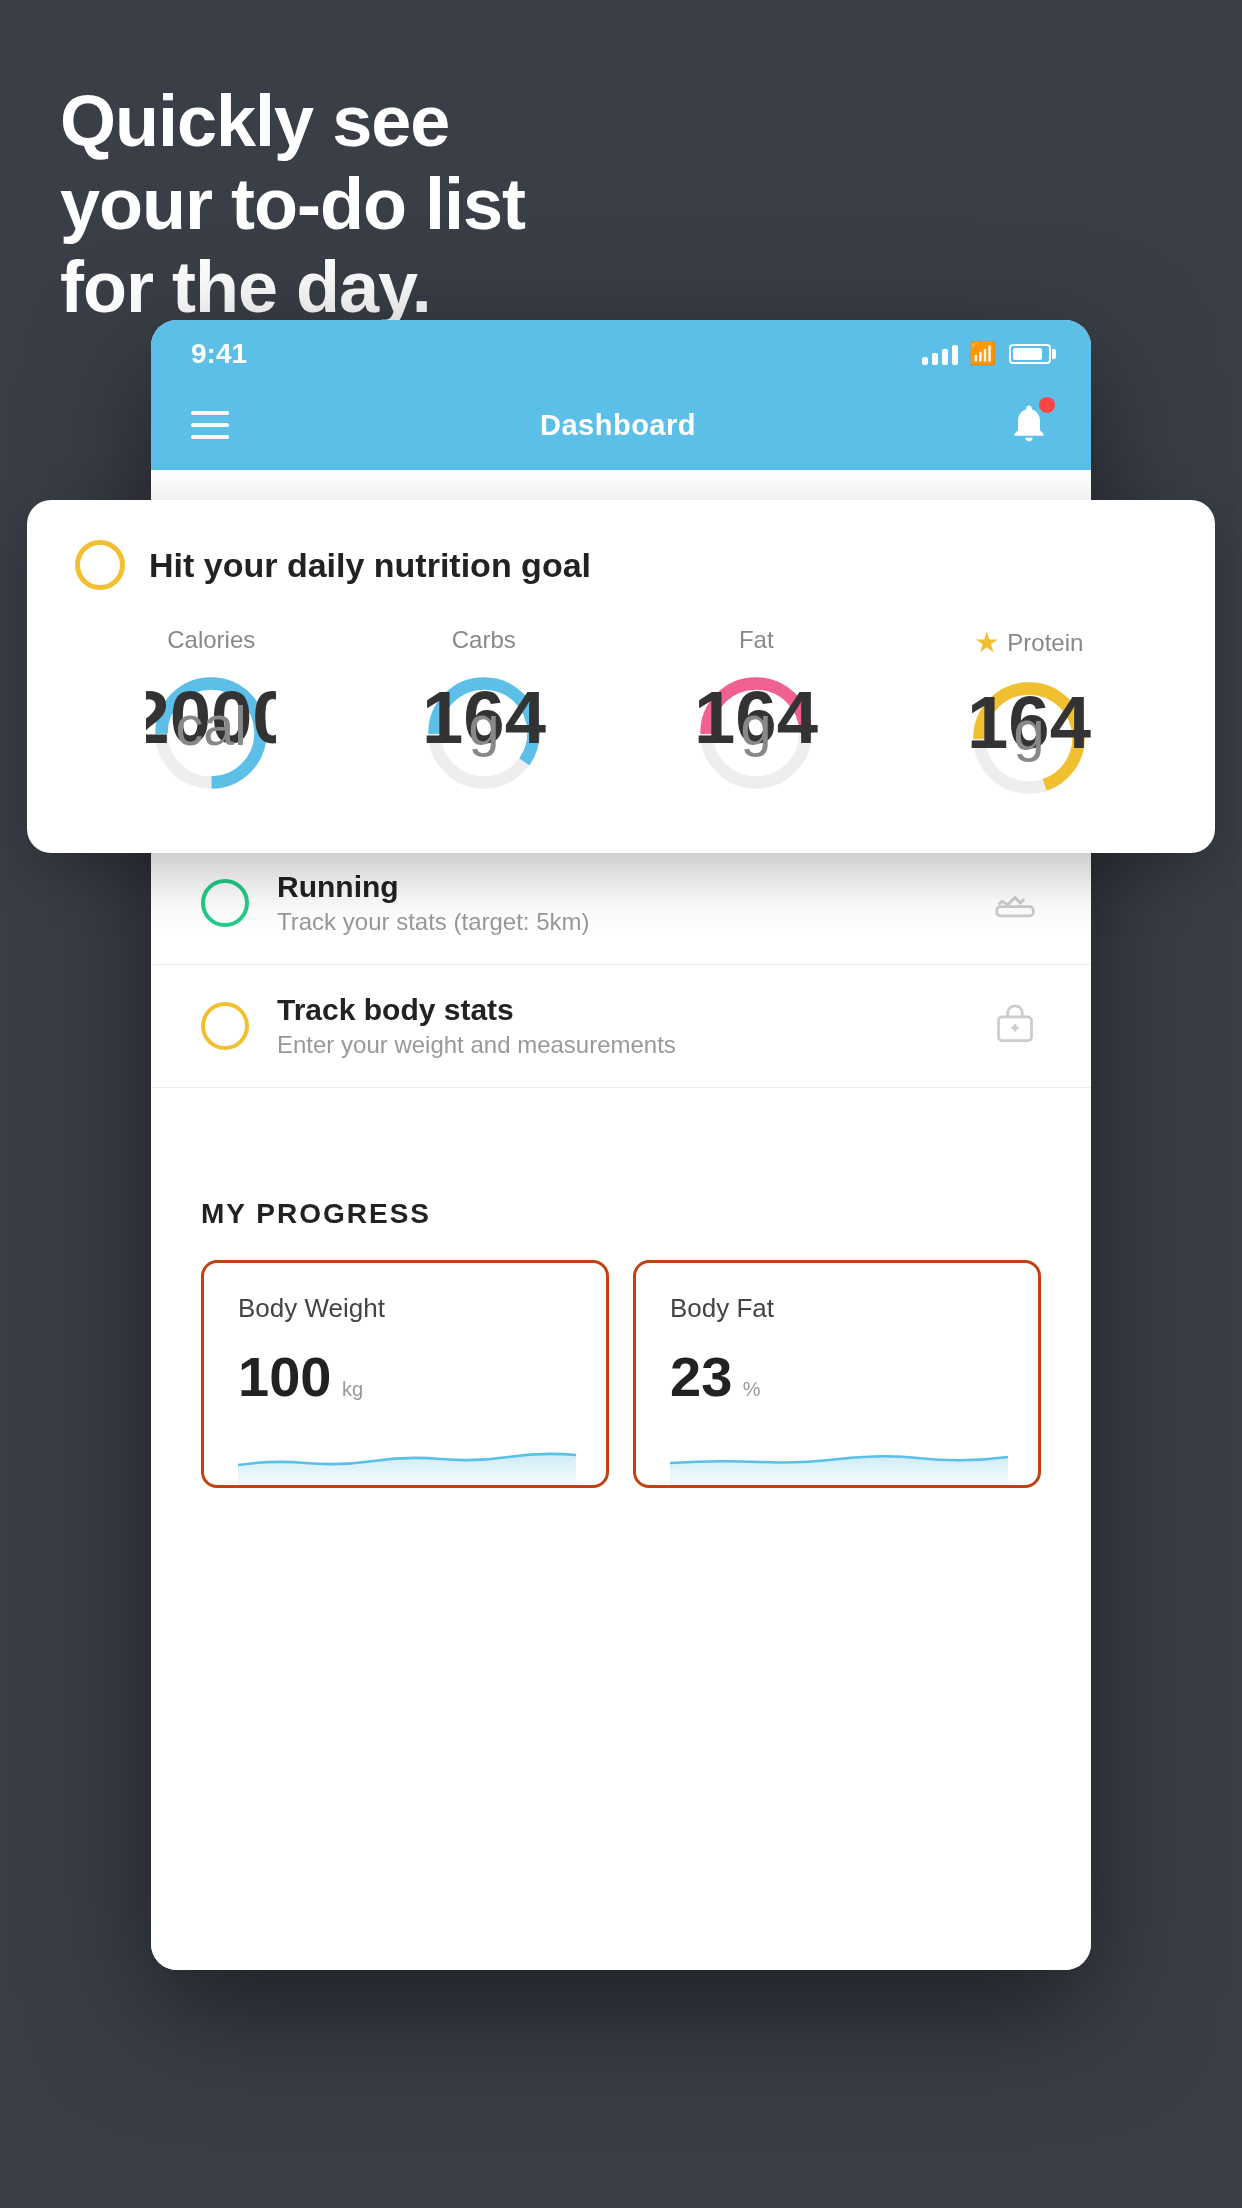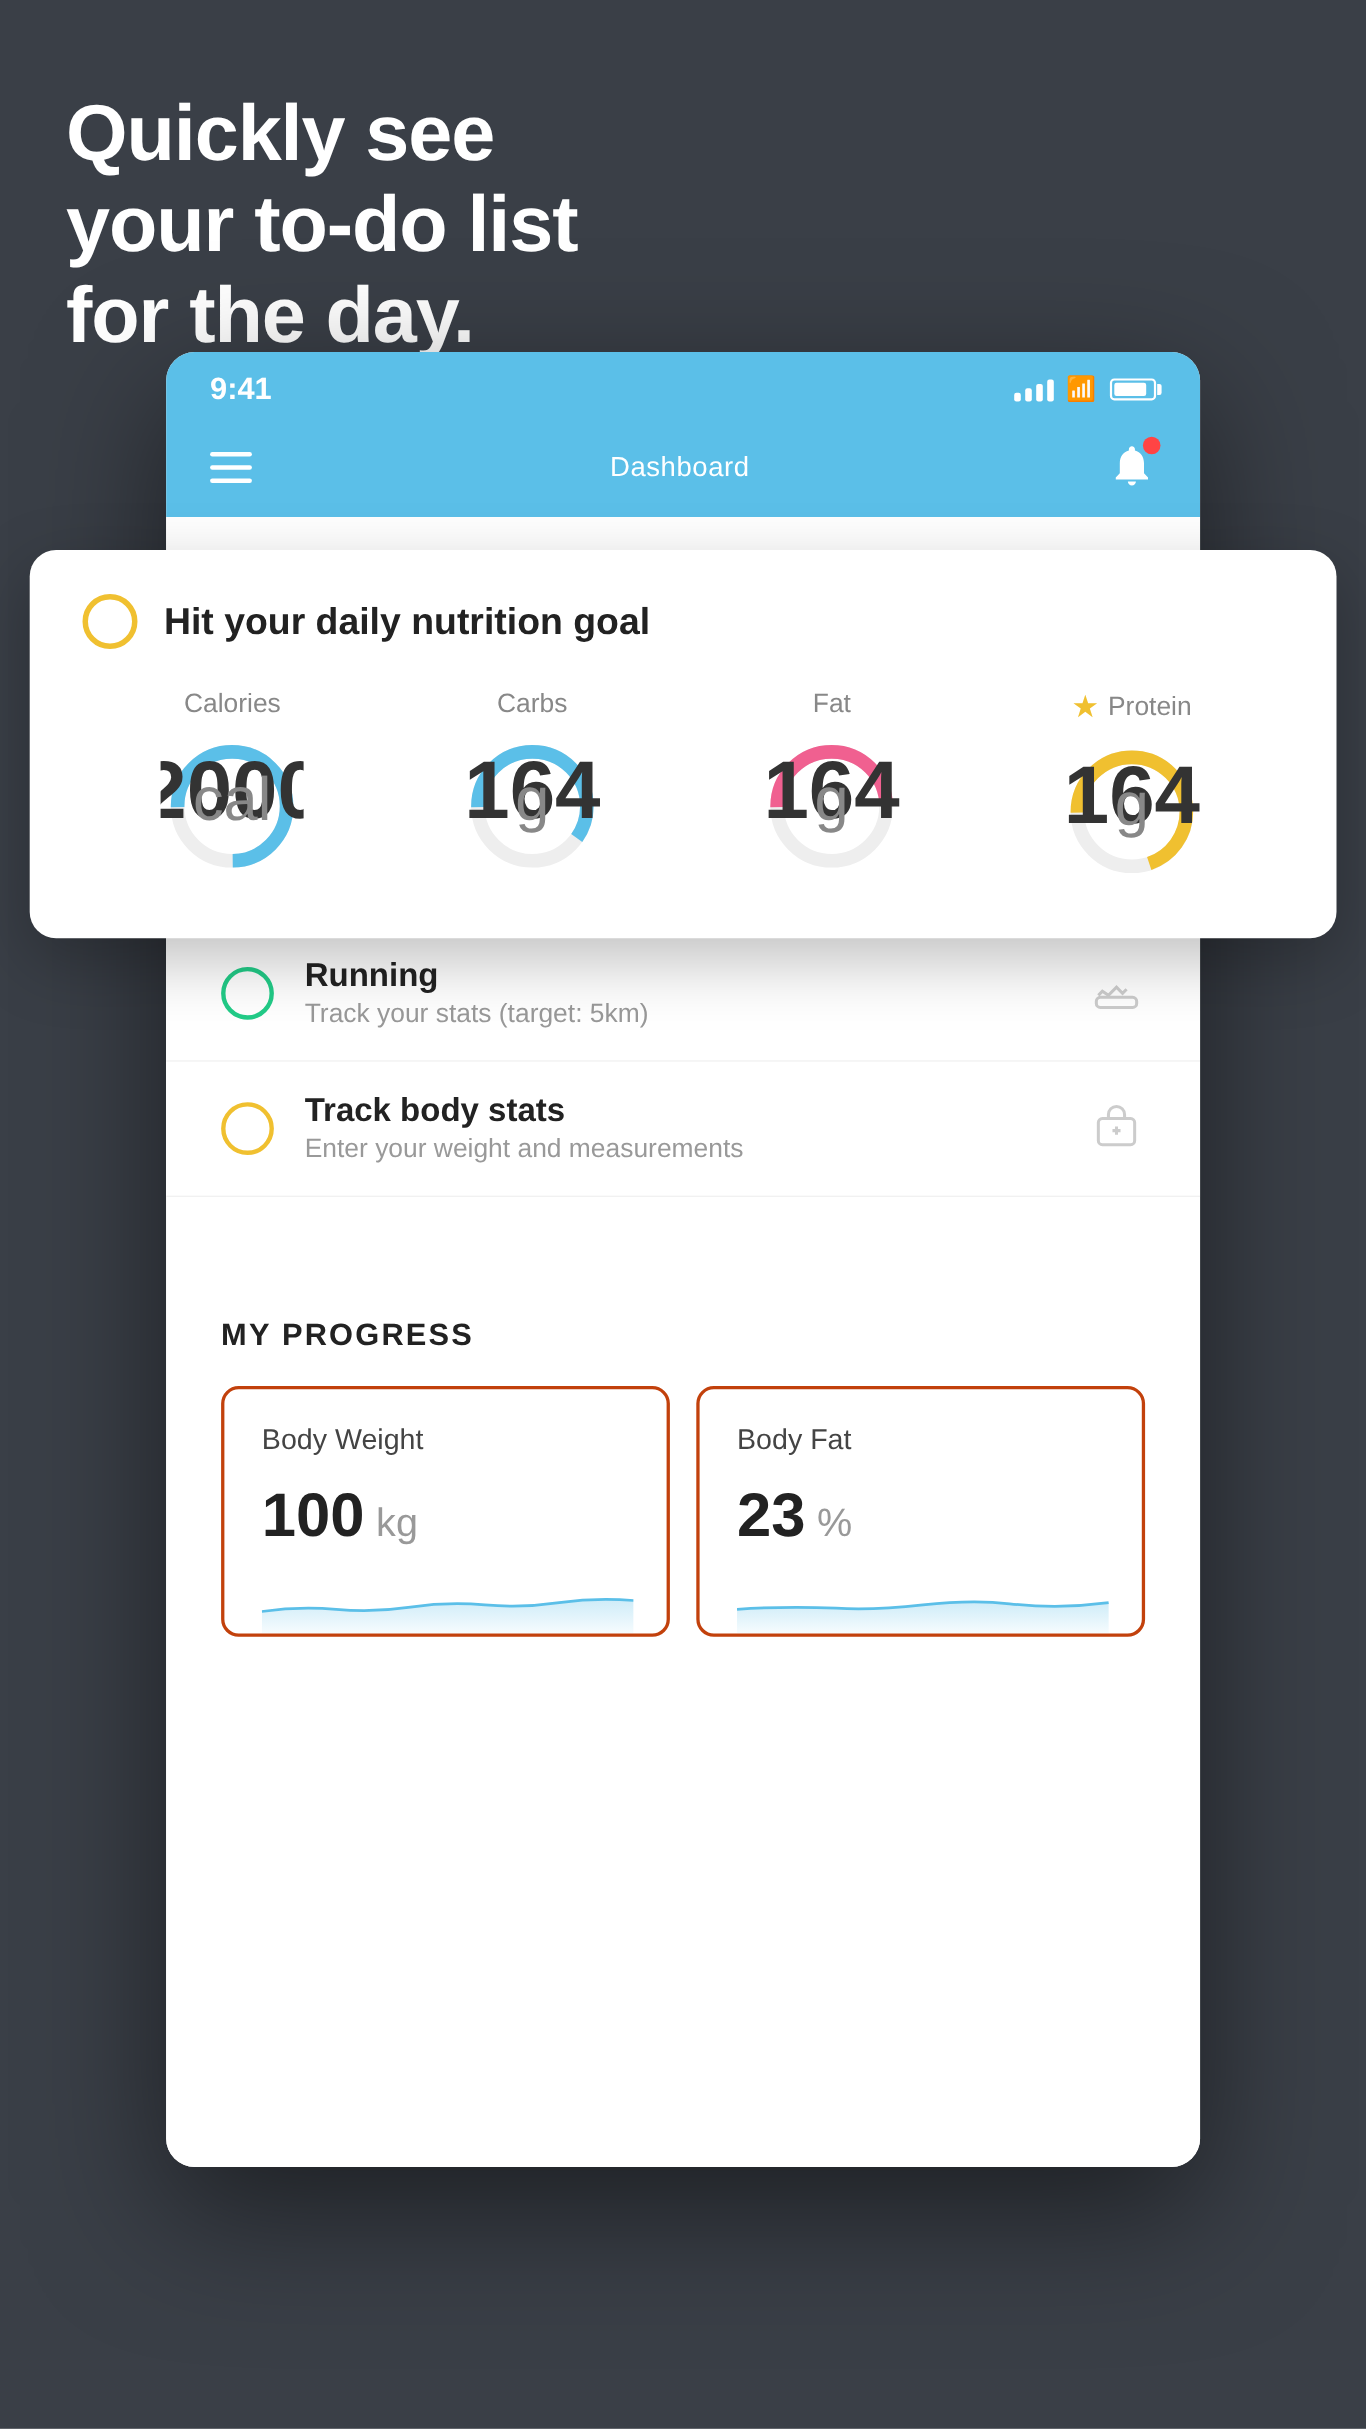--- a/index.html
+++ b/index.html
@@ -115,22 +115,22 @@
       cursor: pointer;
     }
     .hamburger-line {
       width: 38px;
       height: 4px;
       background: #fff;
       border-radius: 2px;
     }
     .nav-title {
       color: #fff;
-      font-size: 25px;
-      font-weight: 400;
+      font-size: 29px;
+      font-weight: 700;
       letter-spacing: 0.5px;
     }
     .bell-btn {
       position: relative;
       cursor: pointer;
     }
     .bell-svg {
       width: 44px;
       height: 44px;
       fill: #fff;
@@ -312,21 +312,21 @@
       font-size: 26px;
       color: #444;
       margin-bottom: 20px;
     }
     .progress-value {
       font-size: 56px;
       font-weight: 800;
       color: #222;
     }
     .progress-unit {
-      font-size: 36px;
+      font-size: 20px;
       color: #999;
       font-weight: 400;
       margin-left: 6px;
     }
     .progress-chart {
       margin-top: 16px;
       height: 60px;
       position: relative;
     }
     .progress-chart svg {

